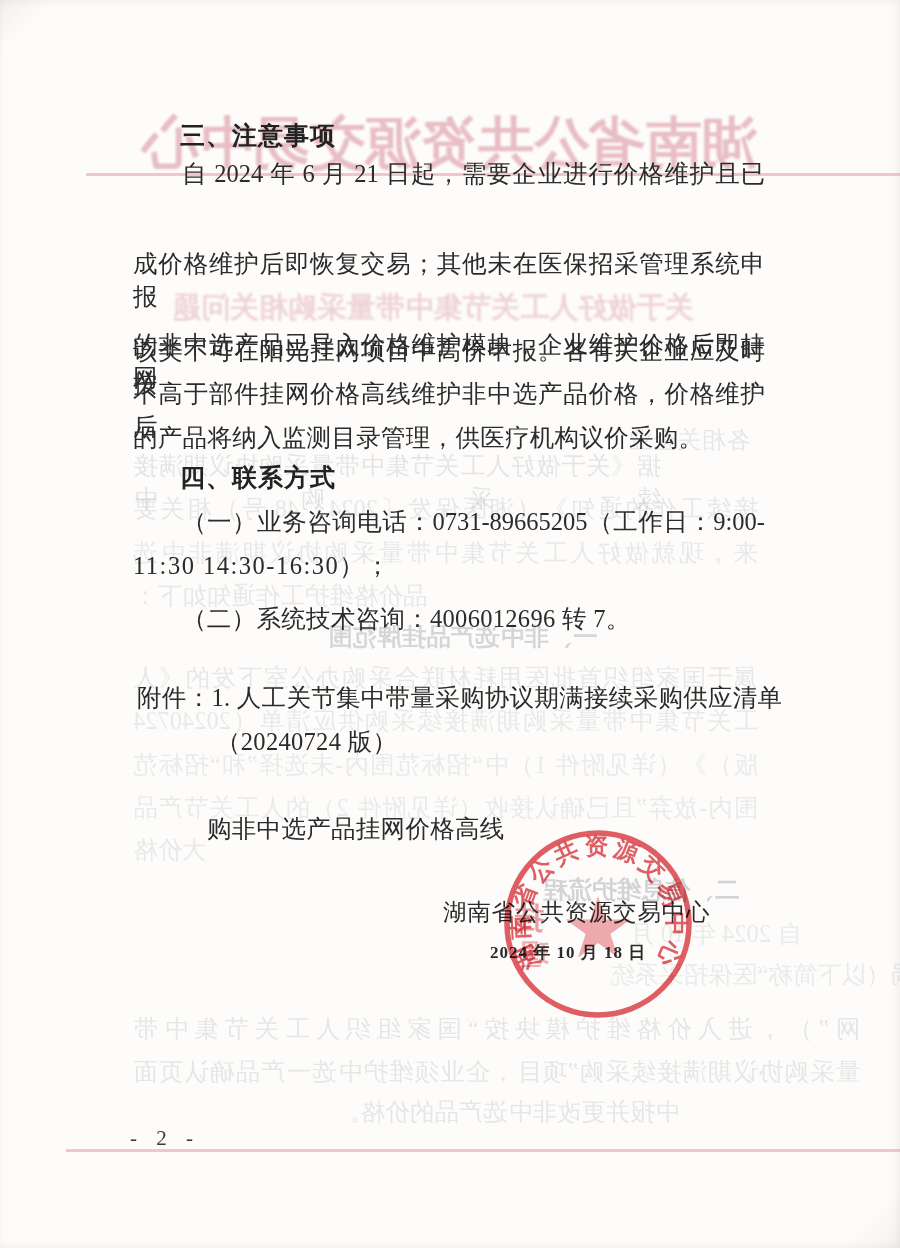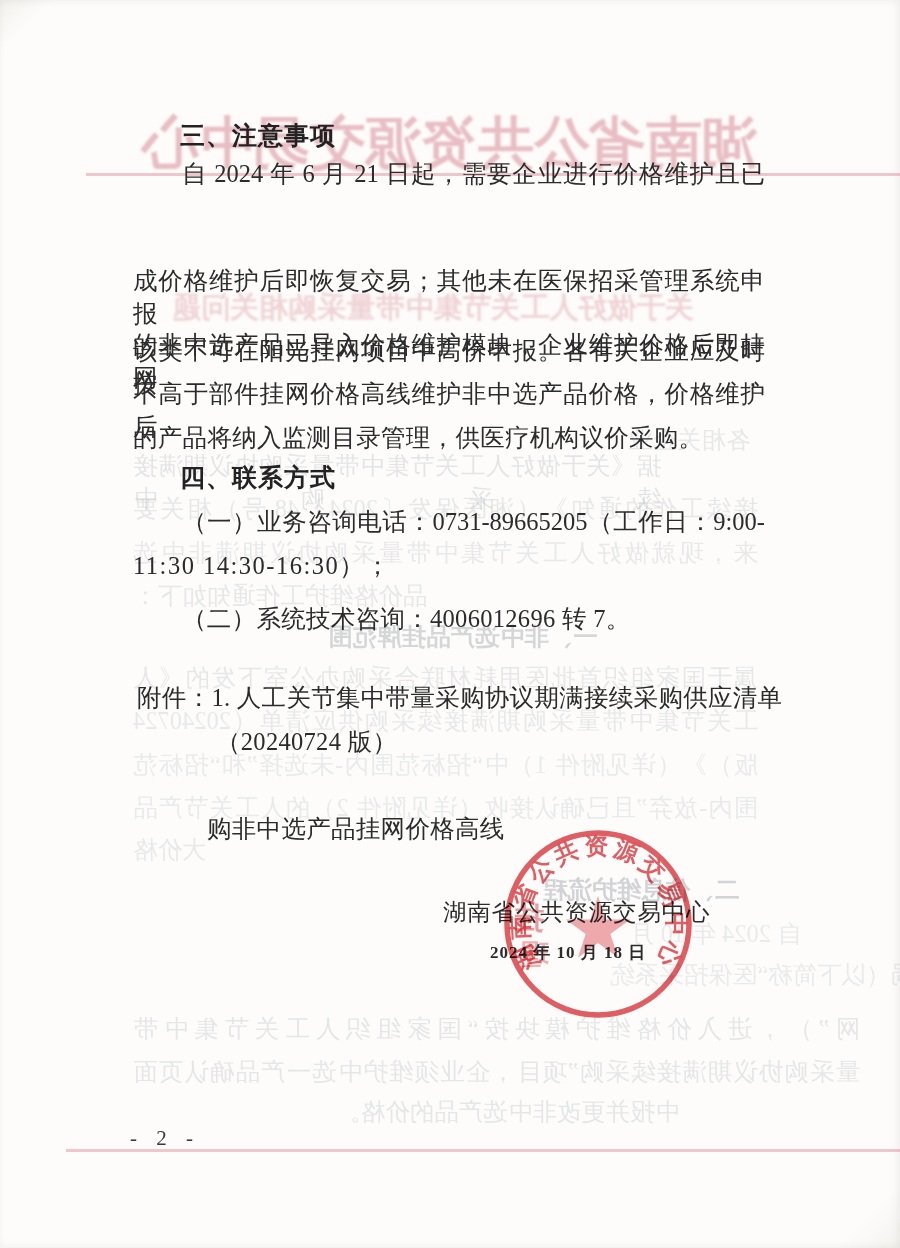--- a/index.html
+++ b/index.html
@@ -47,21 +47,21 @@
   <div class="bleed mir" style="top:917px;left:630px;opacity:.13;">自 2024 年 10 月</div>
   <div class="bleed mir" style="top:958px;left:610px;opacity:.13;">和医保局（以下简称“医保招采系统</div>
   <div class="bleed mir sp" style="top:1012px;left:133px;width:727px;opacity:.16;">网”），进入价格维护模块按“国家组织人工关节集中带</div>
   <div class="bleed mir sp" style="top:1055px;left:133px;width:727px;opacity:.16;">量采购协议期满接续采购”项目，企业须维护中选一产品确认页面</div>
   <div class="bleed mir" style="top:1095px;left:336px;opacity:.16;">中报并更改非中选产品的价格。</div>
   <div class="redbleed mir" style="top:898px;left:514px;font-size:30px;">挂</div>
   <div class="redbleed mir" style="top:936px;left:520px;font-size:28px;opacity:.8;">理</div>
 
   <div class="ln hd" style="top:119px;left:180px;">三、注意事项</div>
   <div class="ln just" style="top:157px;left:133px;width:632px;text-indent:49px;">自 2024 年 6 月 21 日起，需要企业进行价格维护且已</div>
-  <div class="ln just" style="top:264px;left:133px;width:632px;">成价格维护后即恢复交易；其他未在医保招采管理系统申报</div>
+  <div class="ln just" style="top:247px;left:133px;width:632px;">成价格维护后即恢复交易；其他未在医保招采管理系统申报</div>
   <div class="ln just" style="top:291px;left:133px;width:632px;margin-top:37px;">的非中选产品已导入价格维护模块，企业维护价格后即挂网，</div>
   <div class="ln just" style="top:334px;left:133px;width:632px;">该类不可在阳光挂网项目中高价申报。各有关企业应及时按</div>
   <div class="ln just" style="top:377px;left:133px;width:632px;">不高于部件挂网价格高线维护非中选产品价格，价格维护后</div>
   <div class="ln hd" style="top:461px;left:180px;">四、联系方式</div>
 
   <div class="ln" style="top:421px;left:133px;">的产品将纳入监测目录管理，供医疗机构议价采购。</div>
   <div class="ln just" style="top:505px;left:133px;width:632px;text-indent:49px;">（一）业务咨询电话：0731-89665205（工作日：9:00-</div>
   <div class="ln" style="top:549px;left:133px;letter-spacing:1.5px;">11:30 14:30-16:30）；</div>
   <div class="ln" style="top:602px;left:182px;text-align:center;">（二）系统技术咨询：4006012696 转 7。</div>
 

